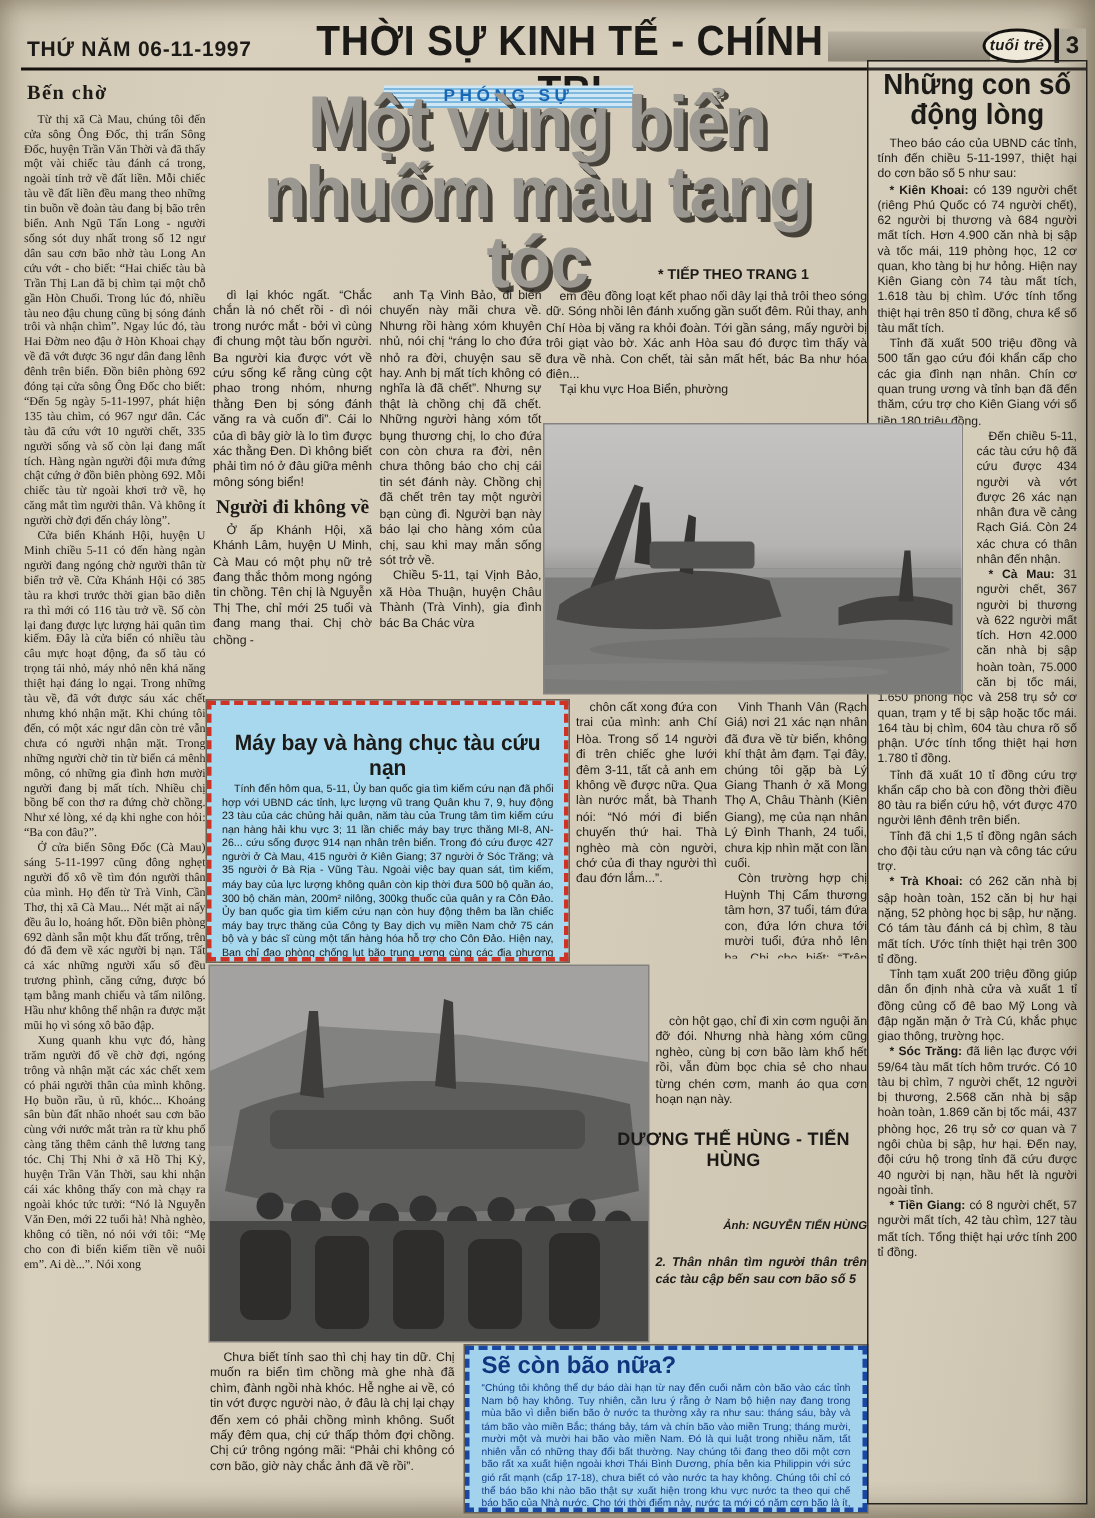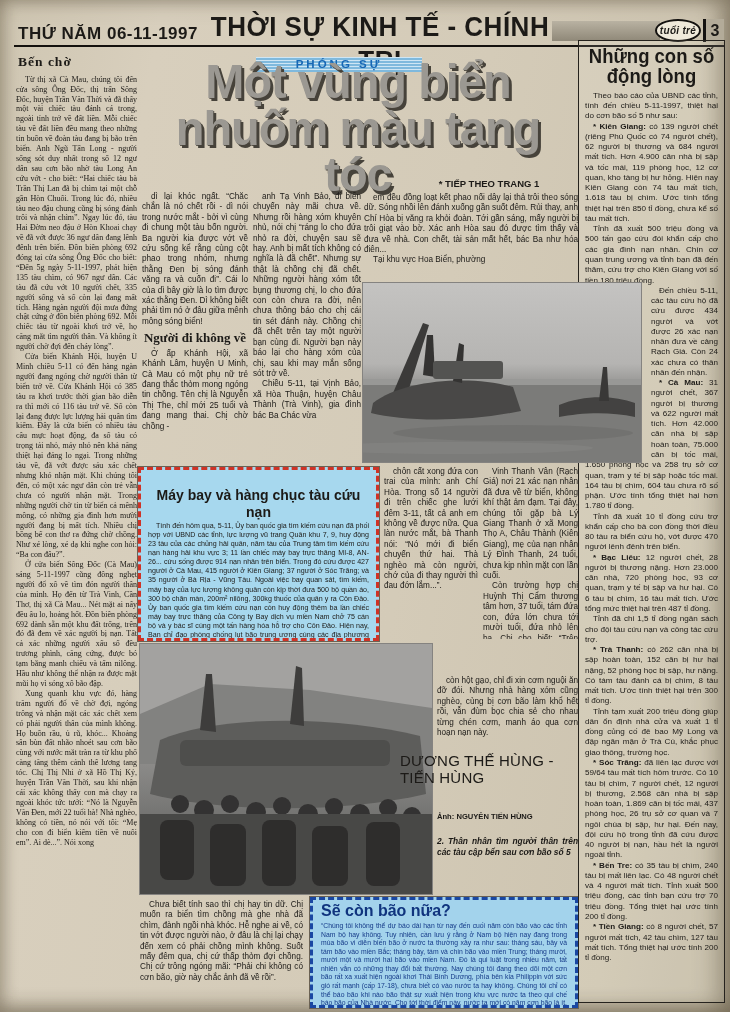--- a/index.html
+++ b/index.html
@@ -4,21 +4,21 @@
 <style>
   * { box-sizing: border-box; margin: 0; padding: 0; }
   html,body { background:#9a927f; }
   .page {
     position: relative; width: 730px; height: 1012px; overflow: hidden;
     background: linear-gradient(100deg,#cfc6b2 0%, #d8cfbd 18%, #d4cbb8 55%, #cdc4b0 85%, #c2b9a4 100%);
     font-family: "Liberation Sans", sans-serif; color:#1c1a17;
     box-shadow: inset -14px 0 22px rgba(60,50,30,.35), inset 6px 0 14px rgba(60,50,30,.18), inset 0 -8px 16px rgba(60,50,30,.2);
   }
   
-  .masthead-date { position:absolute; left:18px; top:24px; font-weight:bold; font-size:17px; letter-spacing:.5px; }
+  .masthead-date { position:absolute; left:18px; top:24px; font-weight:bold; font-size:14px; letter-spacing:.5px; }
   .masthead-section { position:absolute; left:205px; top:13px; width:350px; text-align:center;
     font-weight:900; font-size:26px; letter-spacing:.5px; transform:scaleY(1.08); }
   .logo-bar { position:absolute; left:552px; top:21px; width:108px; height:20px;
     background:linear-gradient(180deg,#b9b2a2,#8f8878); }
   .logo-oval { position:absolute; left:655px; top:19px; width:46px; height:23px; border:2px solid #141210;
     border-radius:50%; background:#efe9da; display:flex; align-items:center; justify-content:center;
     font-weight:bold; font-style:italic; font-size:10px; letter-spacing:.3px; }
   .page-num { position:absolute; left:703px; top:19px; width:21px; height:23px; background:#b3ab99;
     border-left:3px solid #141210; display:flex; align-items:center; justify-content:center;
     font-weight:900; font-size:16px; }
@@ -57,25 +57,25 @@
   
   .rescue-box { position:absolute; left:138px; top:467px; width:241px; height:174px;
     background:#a7d8ee; border:3px dashed #cf3326; outline:1px solid #6b6254; padding:16px 7px; overflow:hidden; }
   .rescue-box h3 { font-size:14px; font-weight:900; text-align:center; margin:1px 0 3px; transform:scaleY(1.05); }
   .rescue-box .body { font-size:7.1px; line-height:1.28; text-align:justify; }
   .rescue-box .body p { text-indent:8px; }
   
   .ua { left:384px; top:467px; width:94px; height:172px; }
   .ub { left:483px; top:467px; width:95px; height:172px; }
   .tail { left:437px; top:644px; width:141px; height:106px;margin-top:32px; }
-  .byline { position:absolute; left:400px; top:752px; width:178px; text-align:left;
-    font-weight:normal; font-size:15px; letter-spacing:.2px; }
+  .byline { position:absolute; left:400px; top:752px; width:178px; text-align:center;
+    font-weight:bold; font-size:12px; letter-spacing:.2px; }
   .cap1 { position:absolute; left:437px; top:766px; width:141px; font-weight:bold; font-style:italic;
     font-size:8.4px; line-height:1.3; text-align:justify; }
-  .credit { position:absolute; left:437px; top:812px; width:141px; 
+  .credit { position:absolute; left:437px; top:812px; width:141px; text-align:right; font-style:italic;
     font-size:7.6px; font-weight:bold; }
   .cap2 { position:absolute; left:437px; top:836px; width:141px; font-weight:bold; font-style:italic;
     font-size:8.4px; line-height:1.3; text-align:justify; }
   .bl2 { left:140px; top:900px; width:163px; height:108px; }
   
   .storm-box { position:absolute; left:310px; top:897px; width:268px; height:111px;
     background:#a3d3ec; border:3px dashed #1a47a2; outline:1px solid #6b6254; padding:2px 8px; overflow:hidden; }
   .storm-box h3 { text-align:left; font-weight:900; font-size:16px; color:#10347e; margin:0 0 2px; }
   .storm-box .body { font-size:6.8px; line-height:1.26; color:#143a88; text-align:justify; }
   
@@ -212,37 +212,35 @@
         <p>“Chúng tôi không thể dự báo dài hạn từ nay đến cuối năm còn bão vào các tỉnh Nam bộ hay không. Tuy nhiên, cần lưu ý rằng ở Nam bộ hiện nay đang trong mùa bão vì diễn biến bão ở nước ta thường xảy ra như sau: tháng sáu, bảy và tám bão vào miền Bắc; tháng bảy, tám và chín bão vào miền Trung; tháng mười, mười một và mười hai bão vào miền Nam. Đó là qui luật trong nhiều năm, tất nhiên vẫn có những thay đổi bất thường. Nay chúng tôi đang theo dõi một cơn bão rất xa xuất hiện ngoài khơi Thái Bình Dương, phía bên kia Philippin với sức gió rất mạnh (cấp 17-18), chưa biết có vào nước ta hay không. Chúng tôi chỉ có thể báo bão khi nào bão thật sự xuất hiện trong khu vực nước ta theo qui chế báo bão của Nhà nước. Cho tới thời điểm này, nước ta mới có năm cơn bão là ít, so trung bình nhiều năm (7-8 cơn). Do vậy, chúng tôi vẫn tiếp tục theo dõi chặt chẽ và dự báo kịp thời mọi diễn biến thời tiết, khí hậu”.</p>
       </div>
 
   </div>
 
   <div class="stats-box">
     <h2>Những con số động lòng</h2>
     <div class="stats-body">
       <div>
           <p>Theo báo cáo của UBND các tỉnh, tính đến chiều 5-11-1997, thiệt hại do cơn bão số 5 như sau:</p>
-          <p><b>* Kiên Giang: </b>có 139 người chết (riêng Phú Quốc có 74 người chết), 62 người bị thương và 684 người mất tích. Hơn 4.900 căn nhà bị sập và tốc mái, 119 phòng học, 12 cơ quan, kho tàng bị hư hỏng. Hiện nay Kiên Giang còn 74 tàu mất tích, 1.618 tàu bị chìm. Ước tính tổng thiệt hại trên 850 tỉ đồng, chưa kể số tàu mất tích.</p>
+          <p><b>* Kiên Khoai: </b>có 139 người chết (riêng Phú Quốc có 74 người chết), 62 người bị thương và 684 người mất tích. Hơn 4.900 căn nhà bị sập và tốc mái, 119 phòng học, 12 cơ quan, kho tàng bị hư hỏng. Hiện nay Kiên Giang còn 74 tàu mất tích, 1.618 tàu bị chìm. Ước tính tổng thiệt hại trên 850 tỉ đồng, chưa kể số tàu mất tích.</p>
           <p>Tỉnh đã xuất 500 triệu đồng và 500 tấn gạo cứu đói khẩn cấp cho các gia đình nạn nhân. Chín cơ quan trung ương và tỉnh bạn đã đến thăm, cứu trợ cho Kiên Giang với số tiền 180 triệu đồng.</p>
         </div>
       <div>
         <div class="photo-spacer"></div>
         <div>
             <p>Đến chiều 5-11, các tàu cứu hộ đã cứu được 434 người và vớt được 26 xác nạn nhân đưa về cảng Rạch Giá. Còn 24 xác chưa có thân nhân đến nhận.</p>
             <p><b>* Cà Mau: </b>31 người chết, 367 người bị thương và 622 người mất tích. Hơn 42.000 căn nhà bị sập hoàn toàn, 75.000 căn bị tốc mái, 1.650 phòng học và 258 trụ sở cơ quan, trạm y tế bị sập hoặc tốc mái. 164 tàu bị chìm, 604 tàu chưa rõ số phận. Ước tính tổng thiệt hại hơn 1.780 tỉ đồng.</p>
           </div>
       </div>
       <div>
           <p>Tỉnh đã xuất 10 tỉ đồng cứu trợ khẩn cấp cho bà con đồng thời điều 80 tàu ra biển cứu hộ, vớt được 470 người lênh đênh trên biển.</p>
-          <p><b>* Bạc Liêu: </b>12 người chết, 28 người bị thương nặng. Hơn 23.000 căn nhà, 720 phòng học, 93 cơ quan, trạm y tế bị sập và hư hại. Có 6 tàu bị chìm, 16 tàu mất tích. Ước tổng mức thiệt hại trên 487 tỉ đồng.</p>
           <p>Tỉnh đã chi 1,5 tỉ đồng ngân sách cho đội tàu cứu nạn và công tác cứu trợ.</p>
-          <p><b>* Trà Thanh: </b>có 262 căn nhà bị sập hoàn toàn, 152 căn bị hư hại nặng, 52 phòng học bị sập, hư nặng. Có tám tàu đánh cá bị chìm, 8 tàu mất tích. Ước tính thiệt hại trên 300 tỉ đồng.</p>
+          <p><b>* Trà Khoai: </b>có 262 căn nhà bị sập hoàn toàn, 152 căn bị hư hại nặng, 52 phòng học bị sập, hư nặng. Có tám tàu đánh cá bị chìm, 8 tàu mất tích. Ước tính thiệt hại trên 300 tỉ đồng.</p>
           <p>Tỉnh tạm xuất 200 triệu đồng giúp dân ổn định nhà cửa và xuất 1 tỉ đồng củng cố đê bao Mỹ Long và đập ngăn mặn ở Trà Cú, khắc phục giao thông, trường học.</p>
           <p><b>* Sóc Trăng: </b>đã liên lạc được với 59/64 tàu mất tích hôm trước. Có 10 tàu bị chìm, 7 người chết, 12 người bị thương, 2.568 căn nhà bị sập hoàn toàn, 1.869 căn bị tốc mái, 437 phòng học, 26 trụ sở cơ quan và 7 ngôi chùa bị sập, hư hại. Đến nay, đội cứu hộ trong tỉnh đã cứu được 40 người bị nạn, hầu hết là người ngoài tỉnh.</p>
-          <p><b>* Bến Tre: </b>có 35 tàu bị chìm, 240 tàu bị mất liên lạc. Có 48 người chết và 4 người mất tích. Tỉnh xuất 500 triệu đồng, các tỉnh bạn cứu trợ 70 triệu đồng. Tổng thiệt hại ước tính 200 tỉ đồng.</p>
           <p><b>* Tiền Giang: </b>có 8 người chết, 57 người mất tích, 42 tàu chìm, 127 tàu mất tích. Tổng thiệt hại ước tính 200 tỉ đồng.</p>
         </div>
     </div>
 
   </div>
 
 </div>
 
 </body></html>

